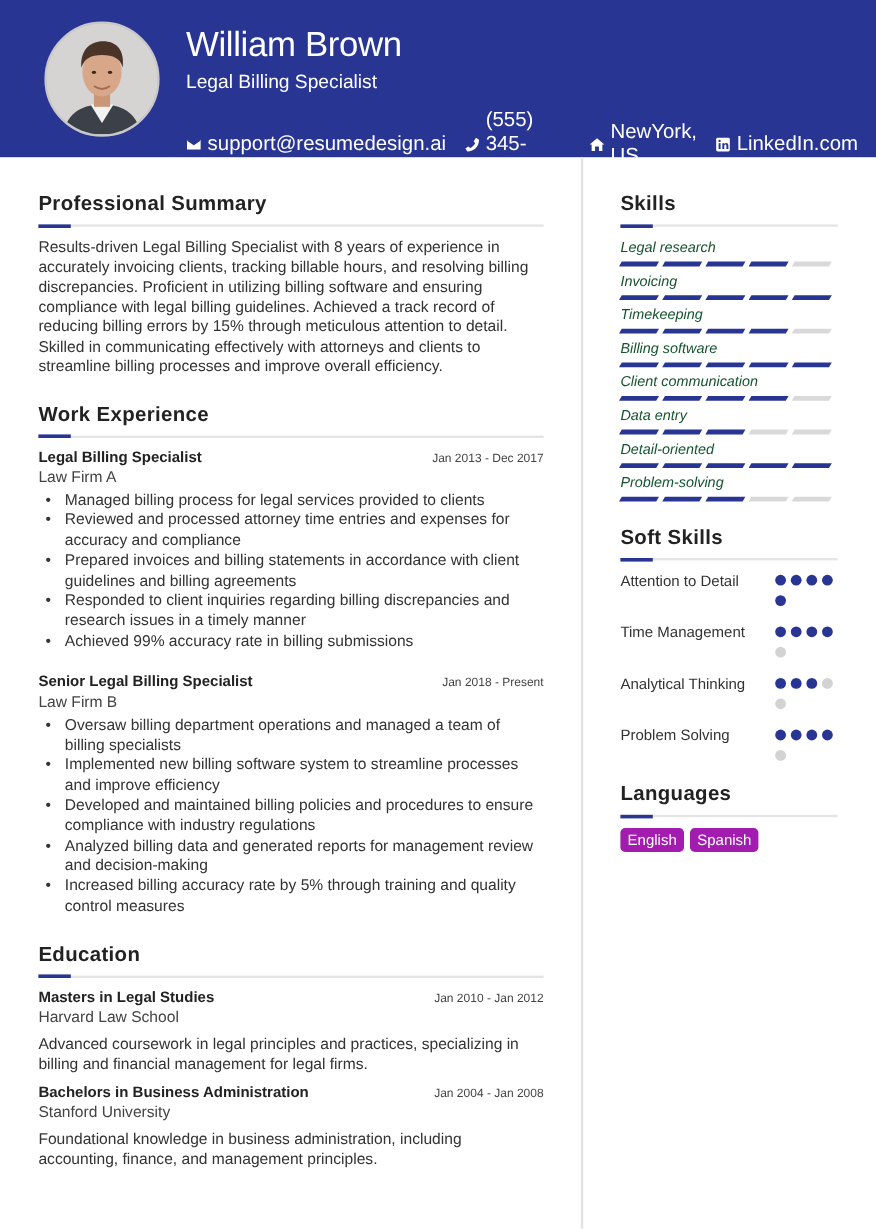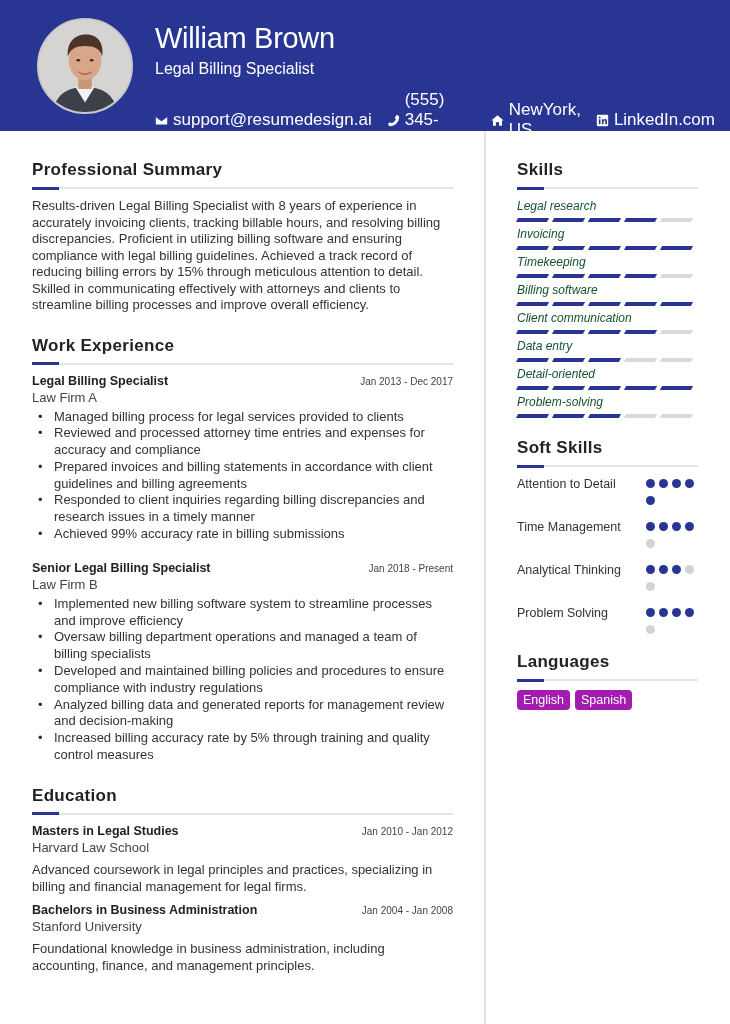--- a/index.html
+++ b/index.html
@@ -138,22 +138,22 @@
       </ul>
     </div>
 
     <div class="job" style="margin-top:18px;">
       <div class="job-head">
         <span class="job-title">Senior Legal Billing Specialist</span>
         <span class="job-date">Jan 2018 - Present</span>
       </div>
       <div class="job-company">Law Firm B</div>
       <ul class="bullets">
+        <li>Oversaw billing department operations and managed a team of billing specialists</li>
         <li>Implemented new billing software system to streamline processes and improve efficiency</li>
-        <li>Oversaw billing department operations and managed a team of billing specialists</li>
         <li>Developed and maintained billing policies and procedures to ensure compliance with industry regulations</li>
         <li>Analyzed billing data and generated reports for management review and decision-making</li>
         <li>Increased billing accuracy rate by 5% through training and quality control measures</li>
       </ul>
     </div>
   </section>
 
   <section style="margin-top:22px;">
     <div class="sec-title">Education</div>
     <div class="rule"></div>

